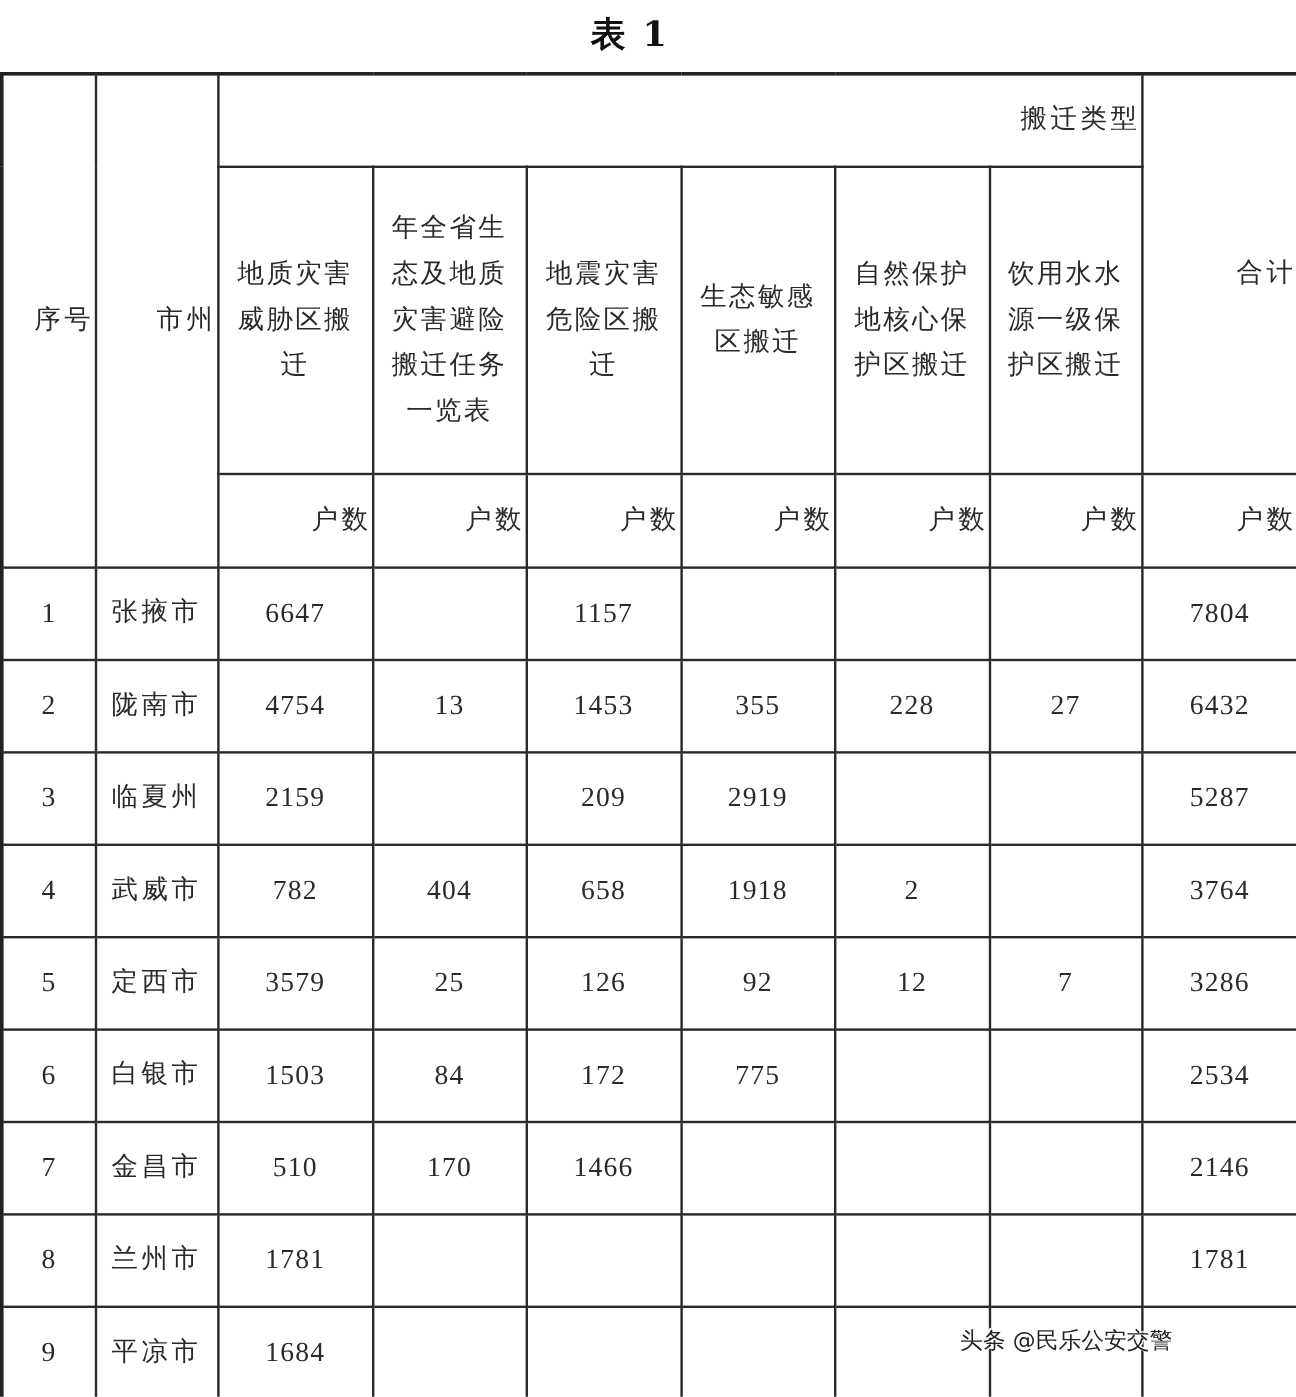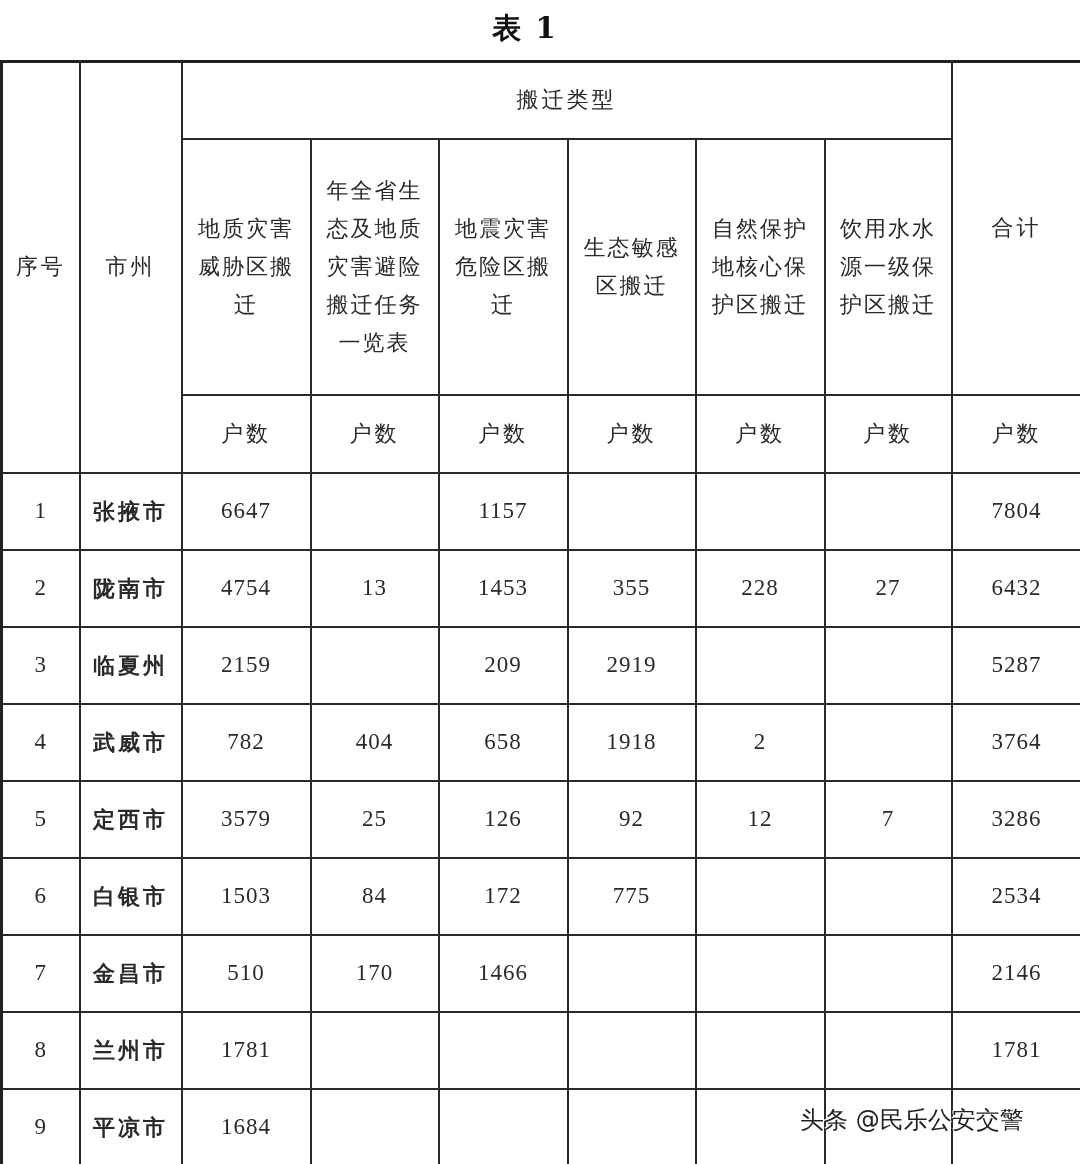--- a/index.html
+++ b/index.html
@@ -20,32 +20,32 @@
     border-collapse: collapse; table-layout: fixed;
     width: 1080px;
   }
   td, th {
     border: 2px solid #2a2a2a;
     text-align: center; vertical-align: middle;
     padding: 0; font-weight: normal;
     font-size: 22px; line-height: 38px; color: #2a2a2a;
   }
   th.wrap span { display: inline-block; width: 98px; word-break: break-all; letter-spacing: 2px; }
-  th.col-left { letter-spacing: 3px; }
+  th.col-left { letter-spacing: 3px; text-align: right; }
   tr.r-top { height: 77px; }
   tr.r-sub { height: 256px; }
   tr.r-unit { height: 78px; }
   tr.r-data { height: 77px; }
   td.num { font-family: "Liberation Serif", "DejaVu Serif", serif; font-size: 23px; letter-spacing: 1px; }
-  td.city { letter-spacing: 3px; font-weight: bold; }
+  td.city { letter-spacing: 3px; }
   table { border-left: 3px solid #222; border-top: 3px solid #222; }
   .watermark {
     position: absolute; left: 800px; top: 1104px;
     font-family: "DejaVu Sans", "Liberation Sans", sans-serif;
-    font-size: 24px; color: #222;
+    font-size: 19px; color: #222;
     text-shadow: 1px 1px 0 #fff, -1px -1px 0 #fff;
   }
 </style>
 </head>
 <body>
 
 <div class="title">
   <span class="num">表 1</span>
 </div>
 

